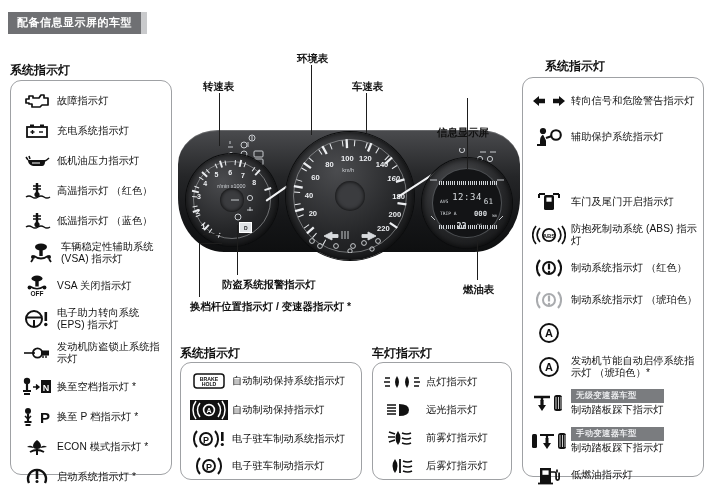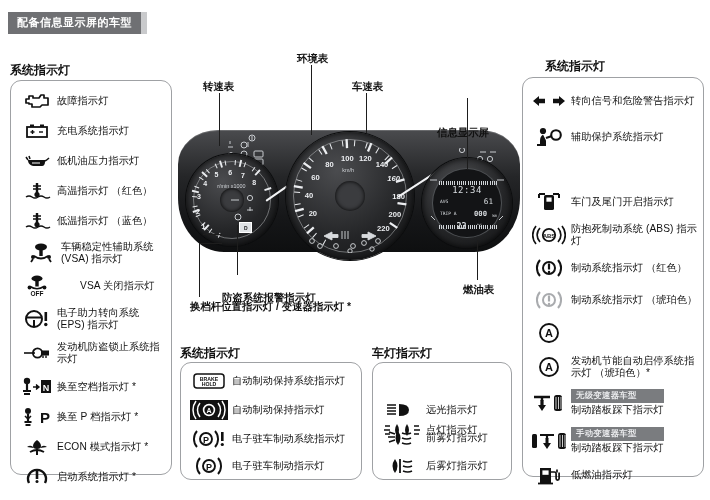--- a/index.html
+++ b/index.html
@@ -182,21 +182,21 @@
             <rect x="10.3" y="7" width="3.4" height="7" fill="#111"></rect>
             <path d="M5 14 q7 5 14 0" stroke="#111" stroke-width="1.8" fill="none"></path>
             <path d="M4 17 l-2 3 M20 17 l2 3" stroke="#111" stroke-width="1.8"></path>
             <circle cx="4" cy="15" r="2" fill="#111"></circle>
             <circle cx="20" cy="15" r="2" fill="#111"></circle>
           </svg>
       </span>
       <span class="lbl">车辆稳定性辅助系统 (VSA) 指示灯</span>
     </div>
 
-    <div class="row" style="position:absolute; left:6px; top:191px; width:150px; height:28px;gap:23px;">
+    <div class="row" style="position:absolute; left:6px; top:191px; width:150px; height:28px;">
       <span class="ico" style="width:40px;">
         <svg width="24" height="24" viewBox="0 0 24 24">
             <ellipse cx="12" cy="4.5" rx="5.5" ry="3" fill="#111"></ellipse>
             <rect x="10.3" y="6.5" width="3.4" height="6" fill="#111"></rect>
             <path d="M5 12.5 q7 4.5 14 0" stroke="#111" stroke-width="1.7" fill="none"></path>
             <circle cx="4.5" cy="13.5" r="1.9" fill="#111"></circle>
             <circle cx="19.5" cy="13.5" r="1.9" fill="#111"></circle>
             <text x="12" y="22" font-size="6.5" font-weight="bold" fill="#111" text-anchor="middle" font-family="Liberation Sans">OFF</text>
           </svg>
       </span>
@@ -476,21 +476,21 @@
             <path d="M26 3 a12 12 0 0 1 0 16" fill="none" stroke="#111" stroke-width="1.9"></path>
           </svg>
       </span>
       <span class="lbl">电子驻车制动指示灯</span>
     </div>
   </div>
 
   <div class="sec-head" style="left:372px; top:345px;">车灯指示灯</div>
   <div class="panel" style="left:372px; top:362px; width:140px; height:118px;">
 
-    <div class="row" style="position:absolute; left:5px; top:6px; width:134px; height:26px;margin-top:48px;">
+    <div class="row" style="position:absolute; left:5px; top:6px; width:134px; height:26px;">
       <span class="ico" style="width:48px;">
         <svg width="38" height="16" viewBox="0 0 38 16">
             <path d="M14 2 q-4 6 0 12 q4 -6 0 -12" fill="#111"></path>
             <path d="M24 2 q4 6 0 12 q-4 -6 0 -12" fill="#111"></path>
             <path d="M2 4 h5 M1 8 h6 M2 12 h5" stroke="#111" stroke-width="1.4"></path>
             <path d="M31 4 h5 M31 8 h6 M31 12 h5" stroke="#111" stroke-width="1.4"></path>
           </svg>
       </span>
       <span class="lbl">点灯指示灯</span>
     </div>
@@ -688,21 +688,21 @@
           <circle cx="44" cy="24" r="2.2" fill="none"></circle>
               <circle cx="66" cy="22" r="2.2" fill="none"></circle>
         </g>
           </svg>
       </div>
     </div>
 
     <div class="dial" style="left:244px; top:28px; width:90px; height:90px;">
       <div class="mfd" style="left:10px; top:10px; width:70px; height:70px;">
         <div class="lcdbar" style="left:6px; top:12px; width:58px;"></div>
-        <div class="mfd-line" style="left:50%; top:16px; transform:translateX(-50%); font-size:9px; letter-spacing:.5px;">12:34</div>
+        <div class="mfd-line" style="left:50%; top:23px; transform:translateX(-50%); font-size:9px; letter-spacing:.5px;">12:34</div>
         <div class="mfd-line" style="left:7px; top:30px; font-size:4.6px;">AVG</div>
         <div class="mfd-line" style="right:8px; top:28px; font-size:7.6px; font-weight:normal;">61</div>
         <div class="mfd-line" style="left:7px; top:42px; font-size:4.6px;">TRIP A</div>
         <div class="mfd-line" style="right:14px; top:40px; font-size:7.2px; font-weight:bold;">000</div>
         <div class="mfd-line" style="right:4px; top:44px; font-size:4px;">km</div>
         <div class="mfd-line" style="left:42%; top:52px; transform:translateX(-50%); font-size:8.4px; font-weight:bold;">23</div>
         <div class="mfd-line" style="left:64%; top:54px; font-size:4.4px;">°C</div>
         <div class="lcdbar" style="left:6px; bottom:8px; width:58px;"></div>
       </div>
       <div class="telltale" style="left:6px; top:18px;">
@@ -729,21 +729,21 @@
 
   <div class="callout" style="left:297px; top:52px;">环境表</div>
   <div class="lead v" style="left:311px; top:65px; height:70px;"></div>
 
   <div class="callout" style="left:352px; top:80px;">车速表</div>
   <div class="lead v" style="left:366px; top:93px; height:40px;"></div>
 
   <div class="callout" style="left:437px; top:85px;margin-top:41px;">信息显示屏</div>
   <div class="lead v" style="left:467px; top:98px; height:72px;"></div>
 
-  <div class="callout" style="left:222px; top:278px;margin-top:13px;">防盗系统报警指示灯</div>
+  <div class="callout" style="left:222px; top:278px;">防盗系统报警指示灯</div>
   <div class="lead v" style="left:237px; top:225px; height:50px;"></div>
 
   <div class="callout" style="left:190px; top:300px;">换档杆位置指示灯 / 变速器指示灯 *</div>
   <div class="lead v" style="left:199px; top:243px; height:54px;"></div>
   <div class="lead h" style="left:199px; top:243px; width:23px;"></div>
   <div class="lead h" style="left:203px; top:234px; width:19px;"></div>
 
   <div class="callout" style="left:463px; top:283px;">燃油表</div>
   <div class="lead v" style="left:477px; top:240px; height:40px;"></div>
 

